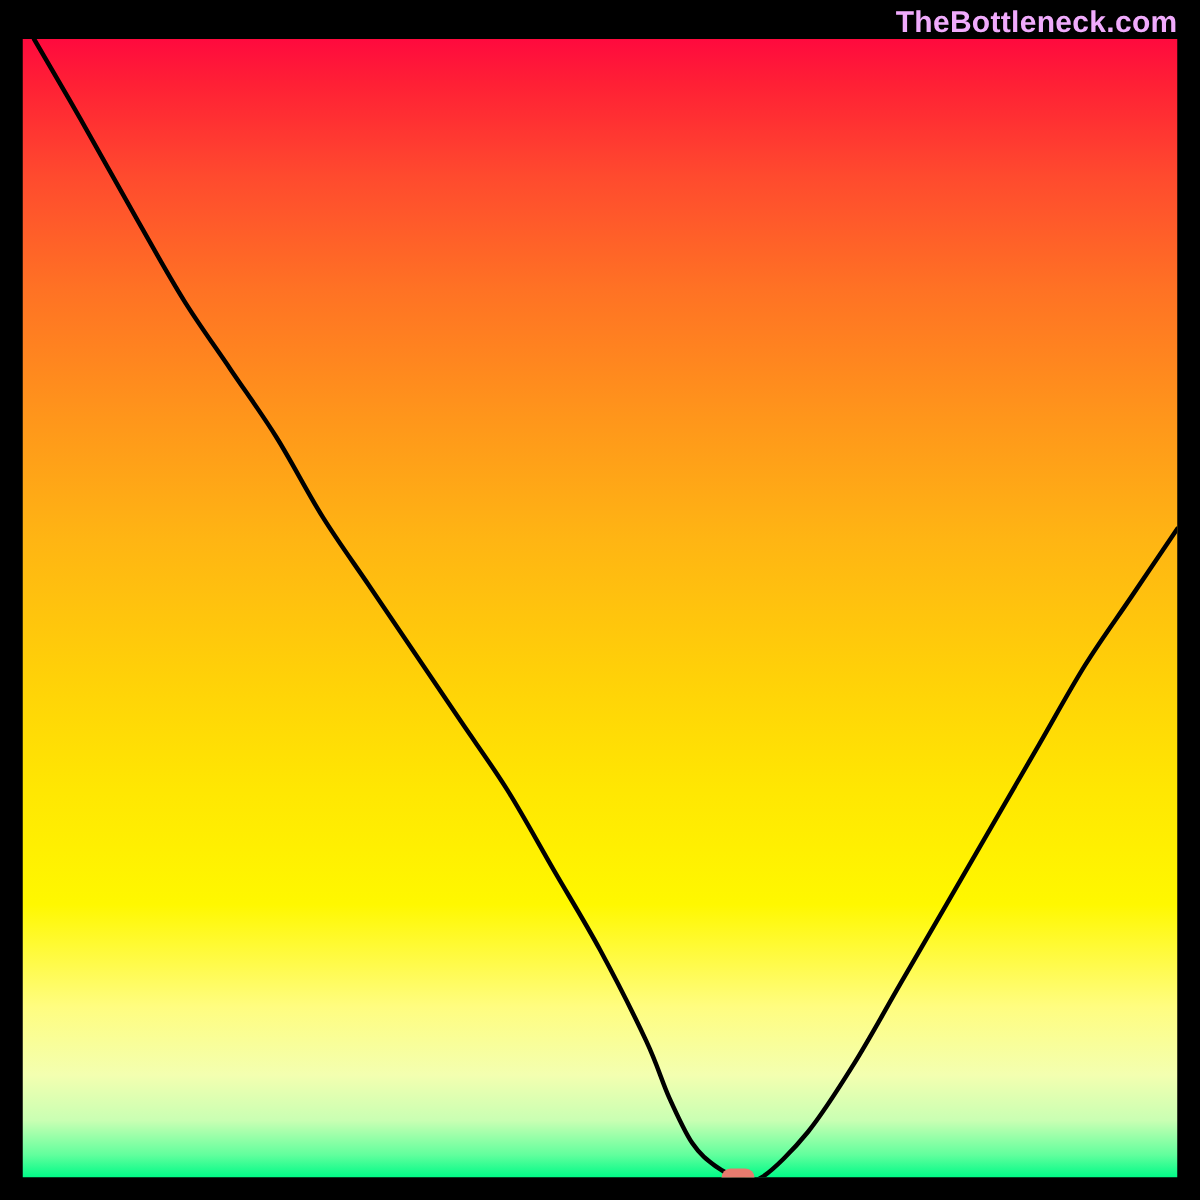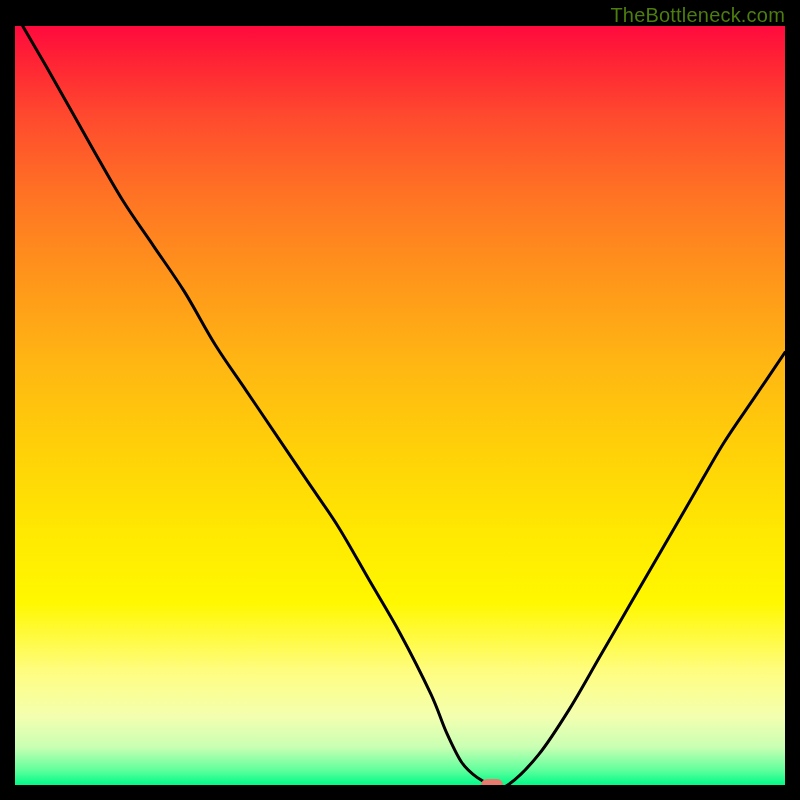--- a/index.html
+++ b/index.html
@@ -42,23 +42,23 @@
       #f3ffb0 91%,
       #c9ffb3 95%,
       #62ff9d 98%,
       #00fa87 100%
     );
   }
   .watermark {
     position: absolute;
     right: 15px;
     top: 4px;
-    color: #4d7c0f;
+    color: #f0abfc;
     font-size: 20px;
-    font-weight: 400;
+    font-weight: 700;
     letter-spacing: 0.2px;
   }
   svg.curve {
     position: absolute;
     inset: 0;
   }
   .marker {
     position: absolute;
     width: 22px;
     height: 12px;

